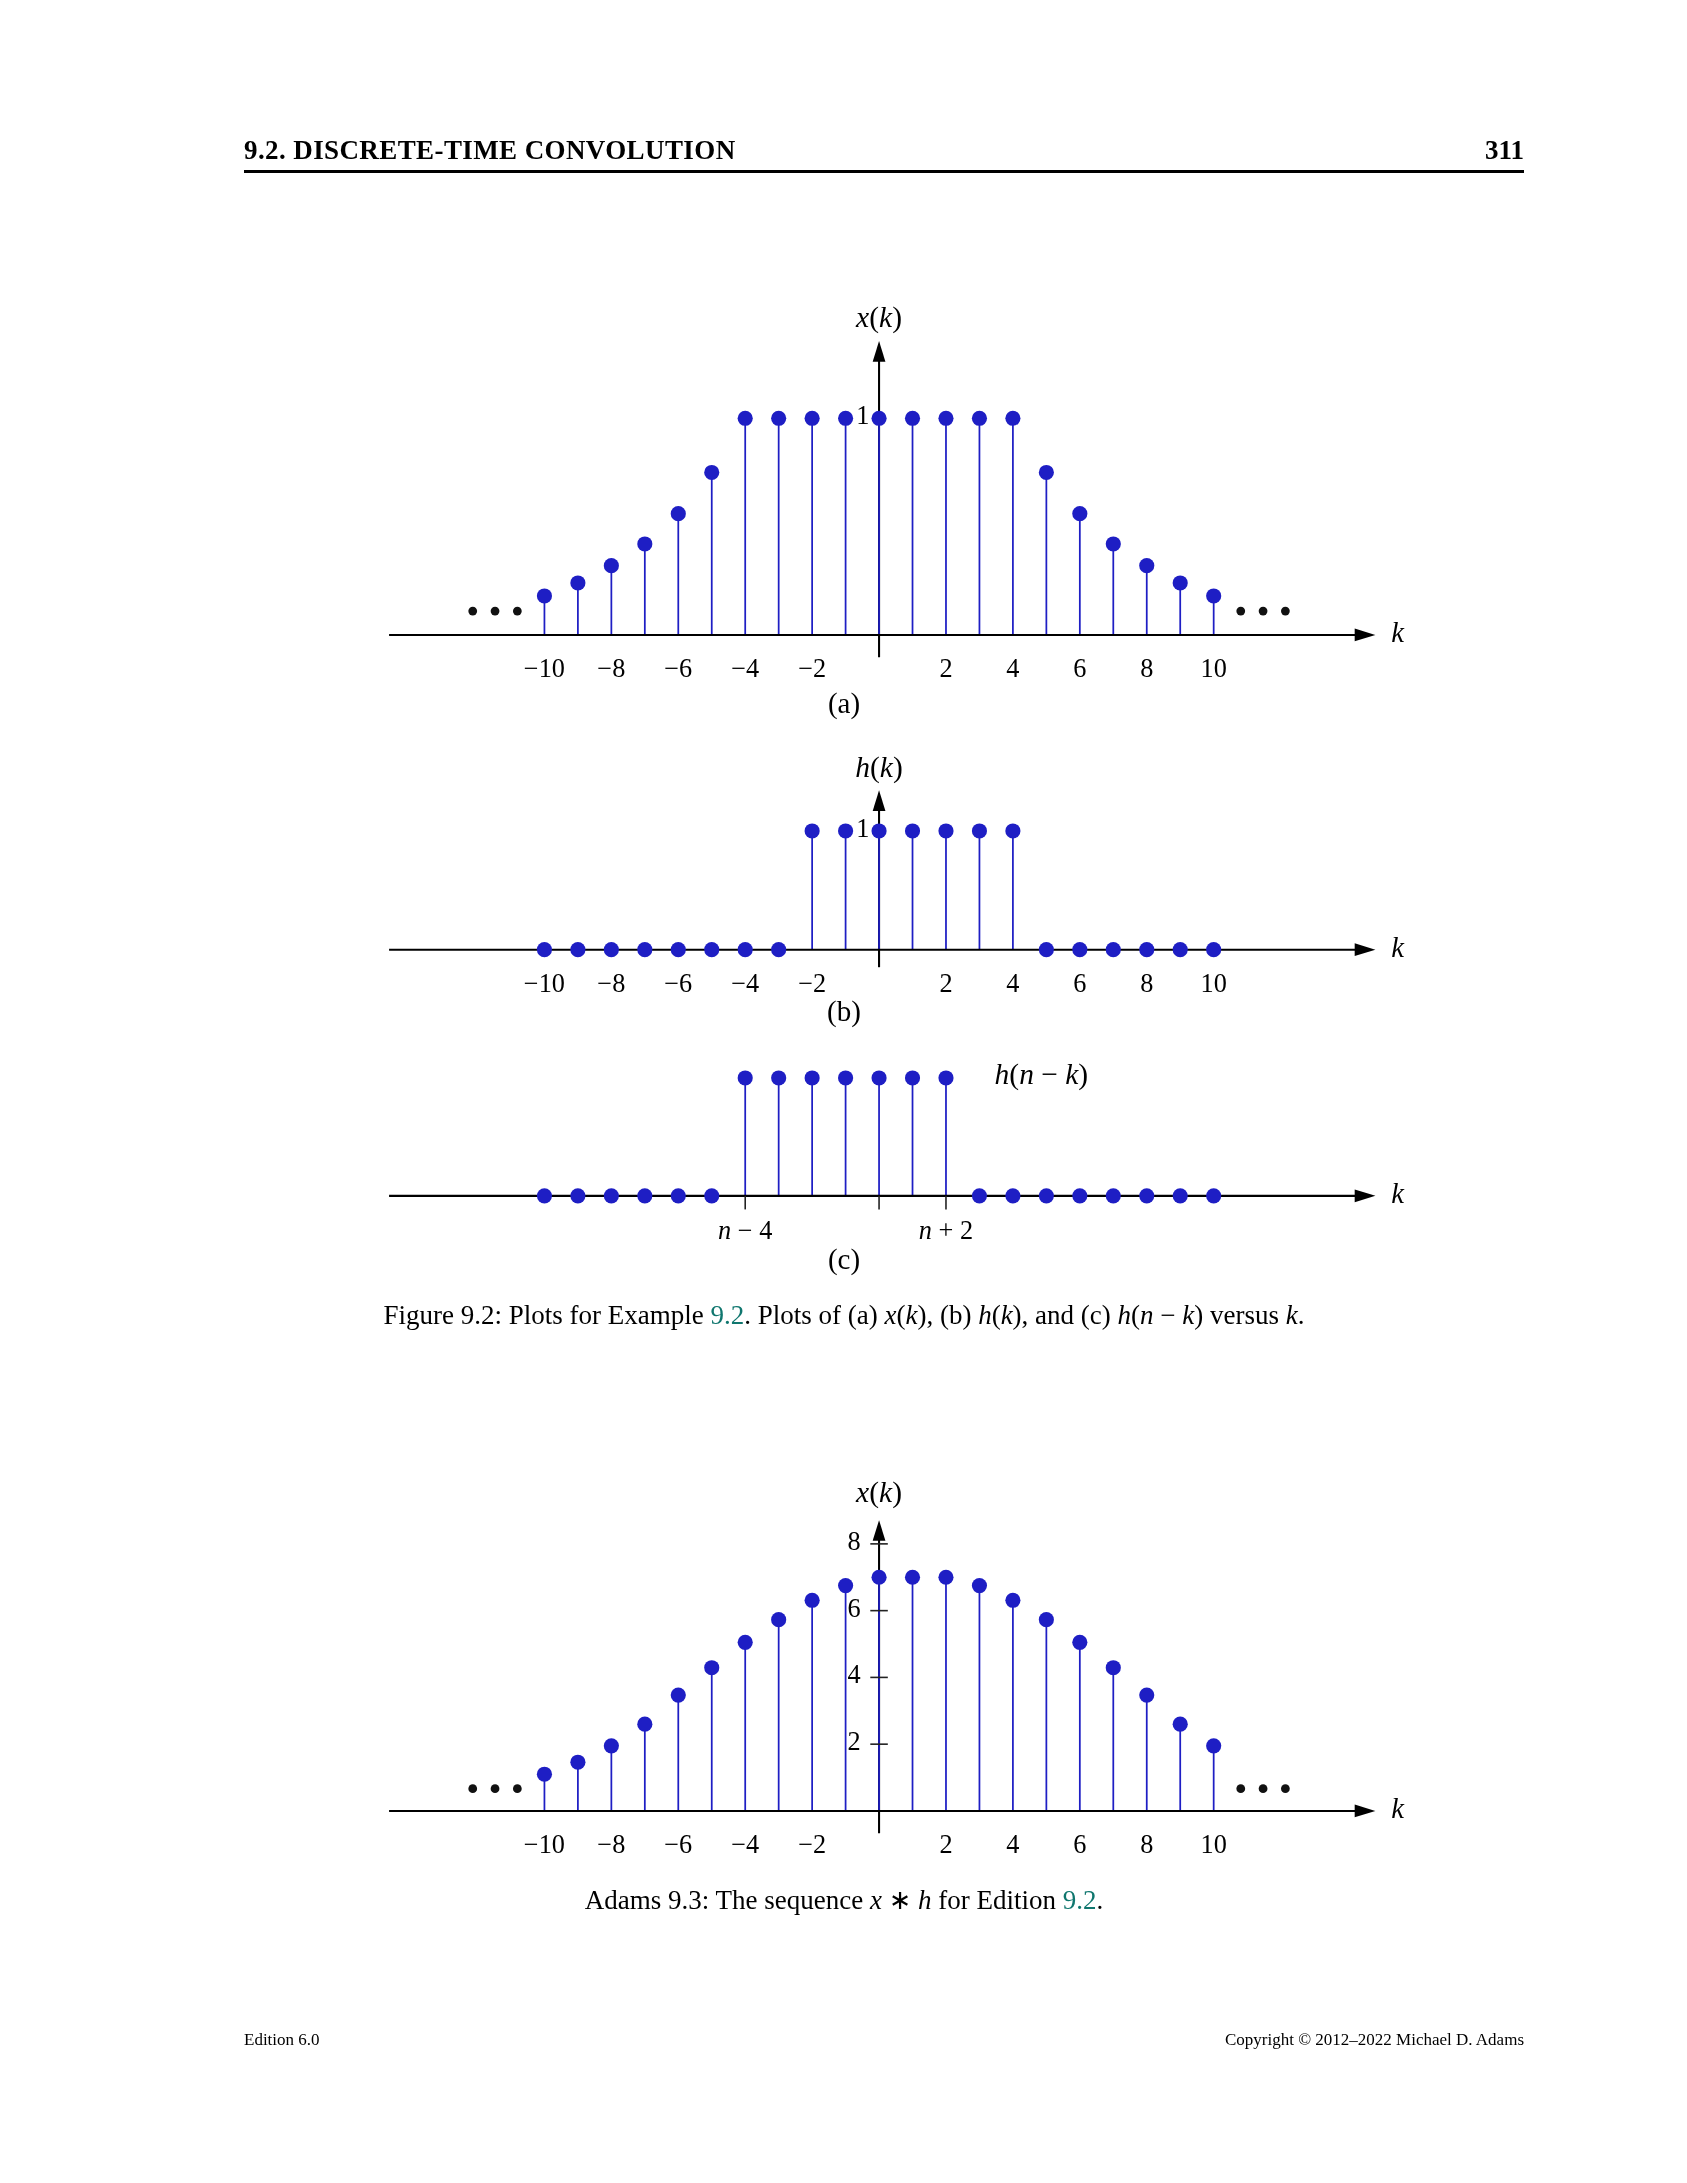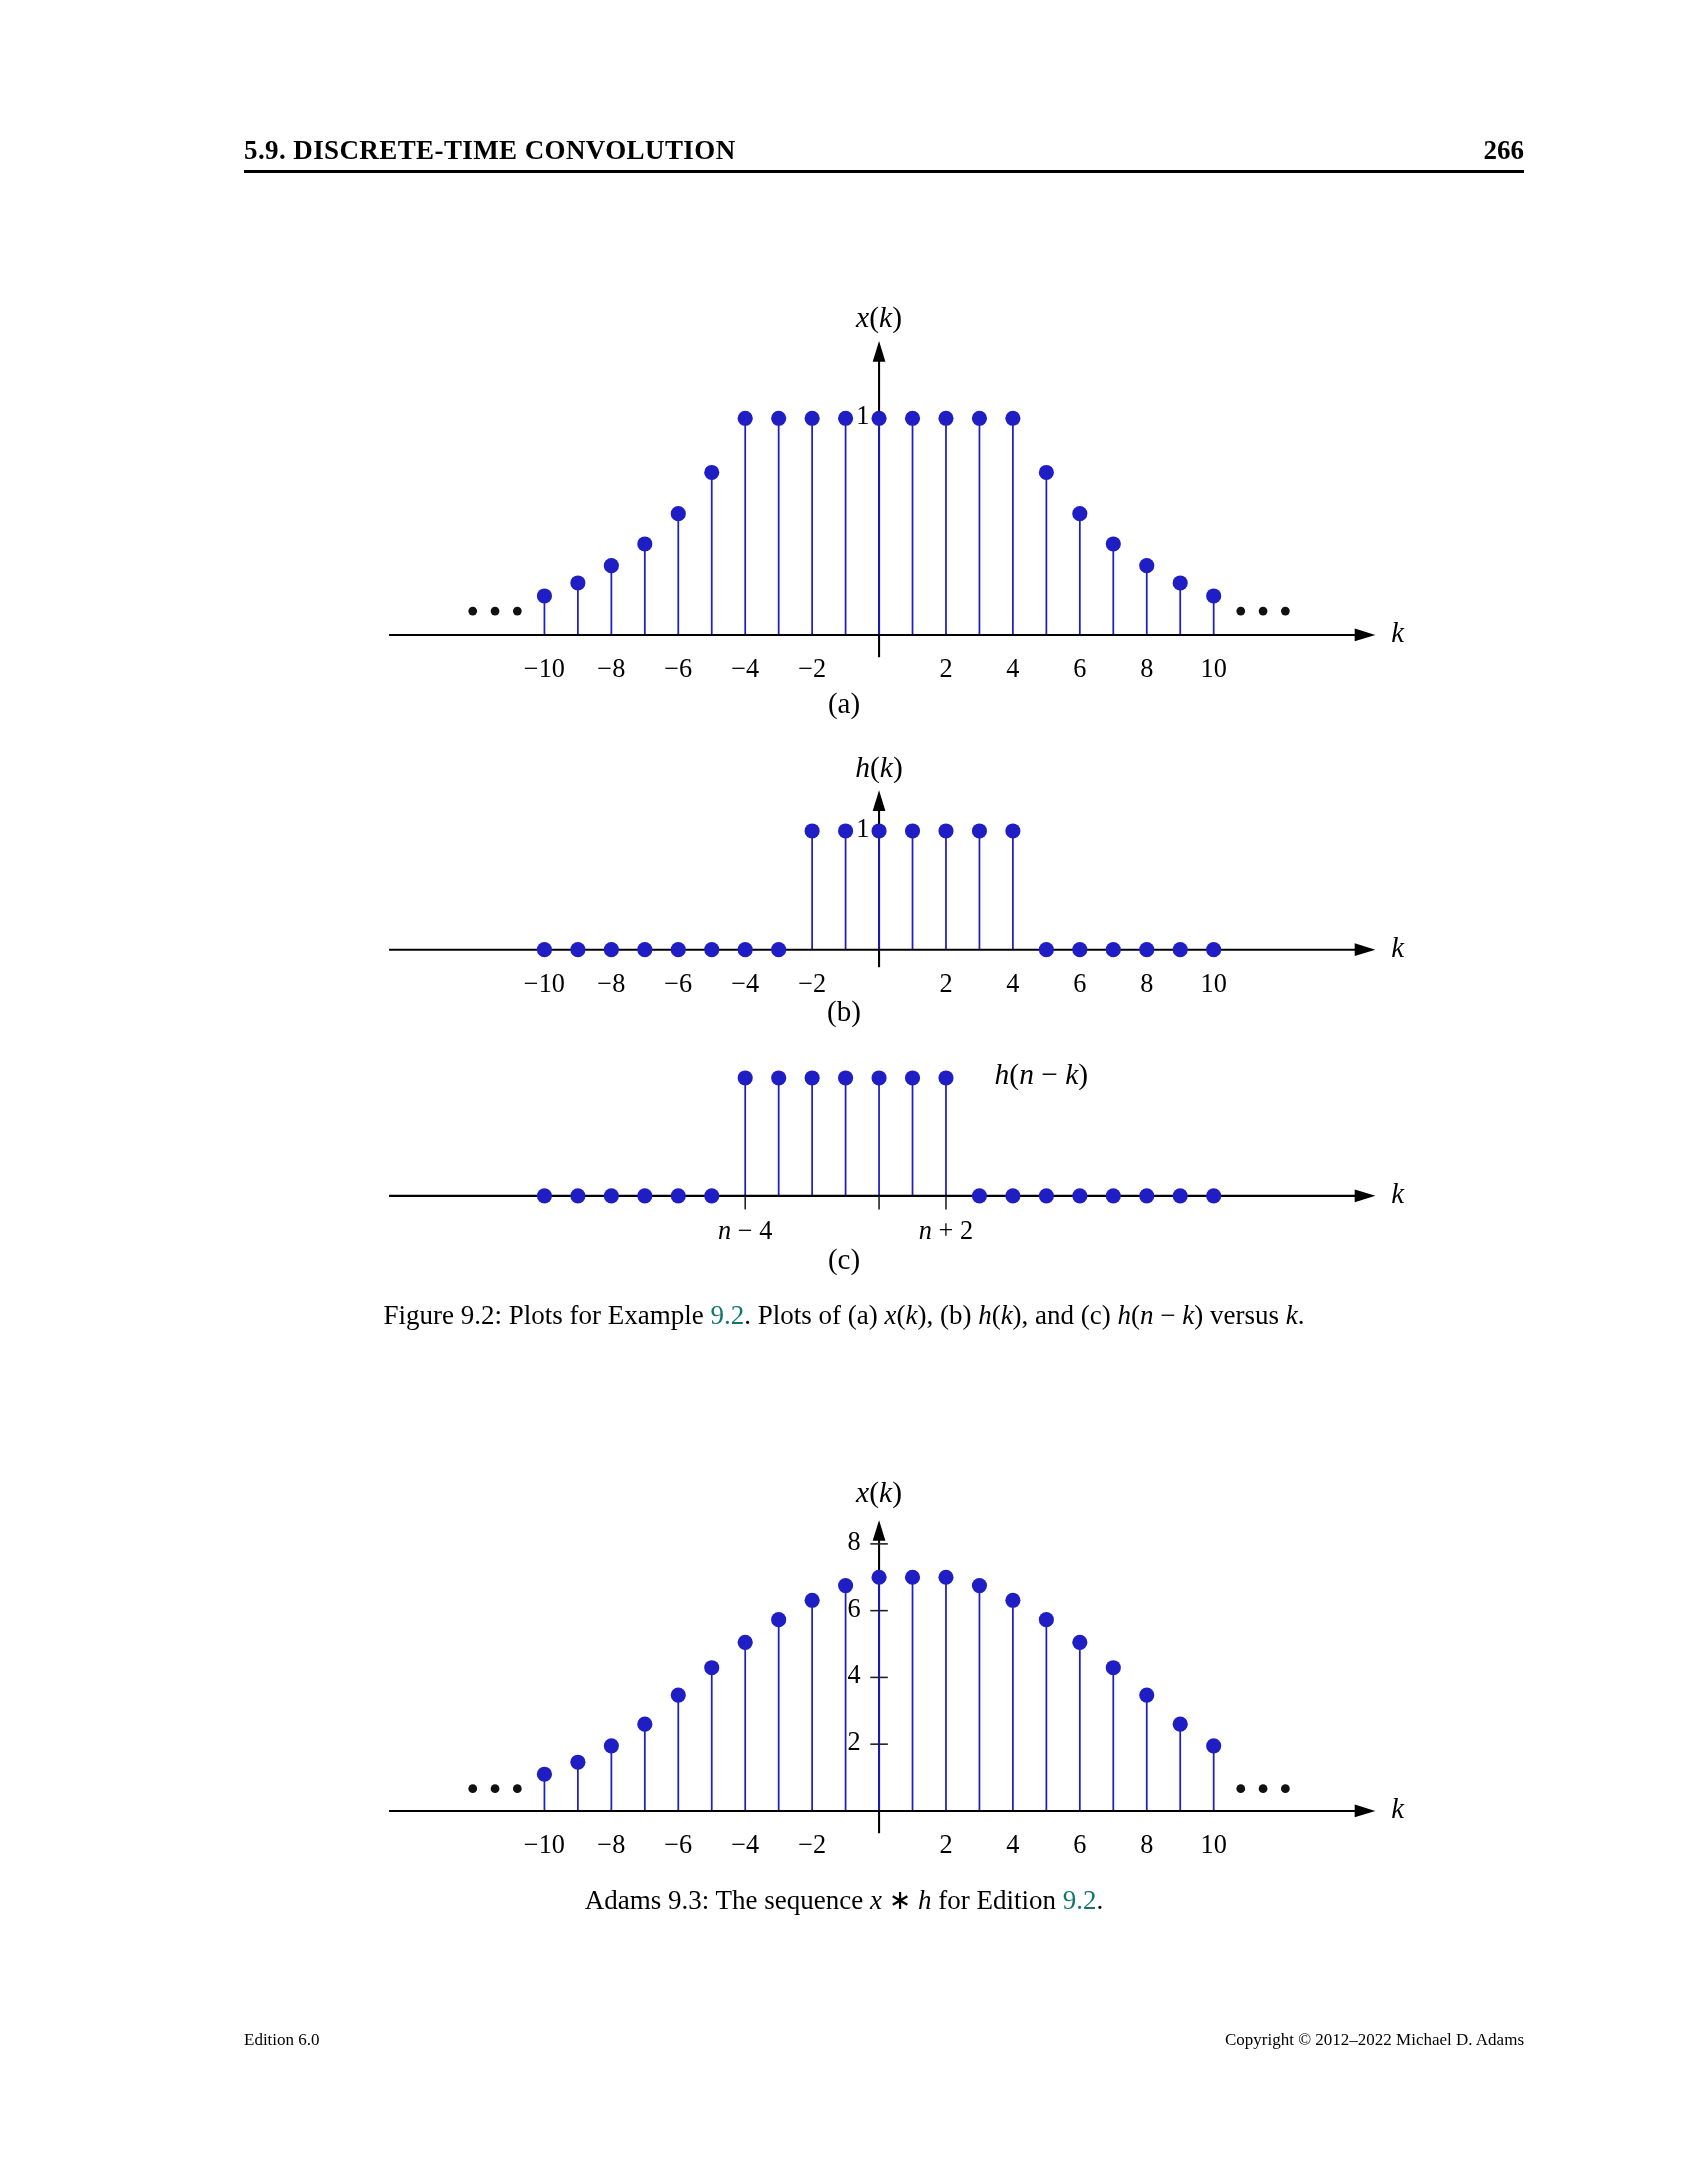--- a/index.html
+++ b/index.html
@@ -16,22 +16,22 @@
   .footer{top:2030px;font-size:17px;}
   .footer-left{left:244px;}
   .footer-right{right:164px;}
   .mi{font-style:italic;}
   .red{color:#0f766e;}
   svg text{font-family:"Liberation Serif", serif;}
 </style>
 </head>
 <body>
 
-<div class="abs header-title">5.9. DISCRETE-TIME CONVOLUTION</div>
-<div class="abs header-page">266</div>
+<div class="abs header-title">9.2. DISCRETE-TIME CONVOLUTION</div>
+<div class="abs header-page">311</div>
 <div class="abs header-rule"></div>
 
 <svg class="abs" style="left:0;top:0;" width="1688" height="2183" viewBox="0 0 2118 2740">
     <g>
       <g>
         <line x1="1103" y1="825" x2="1103" y2="448" stroke="#000000" stroke-width="2.6"></line>
         <polygon points="1103,428 1095,454 1111,454" fill="#000000"></polygon>
         <text x="1103" y="402" font-size="37" text-anchor="middle" dominant-baseline="middle" fill="#000"><tspan font-style="italic">x</tspan><tspan>(</tspan><tspan font-style="italic">k</tspan><tspan>)</tspan></text>
       </g>
       <g>

